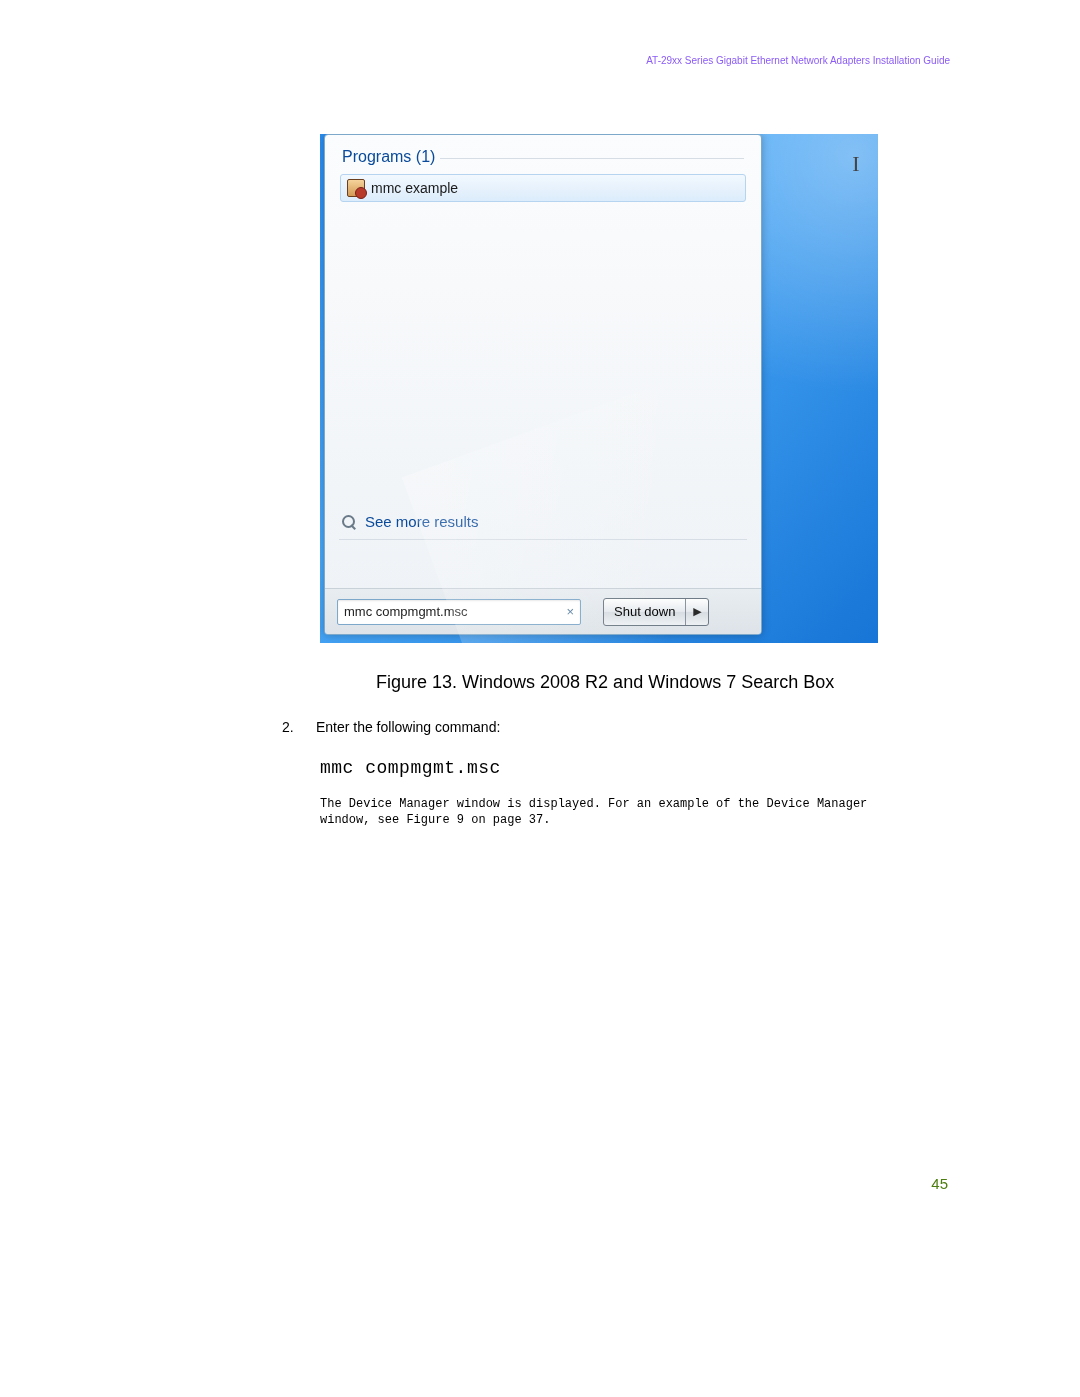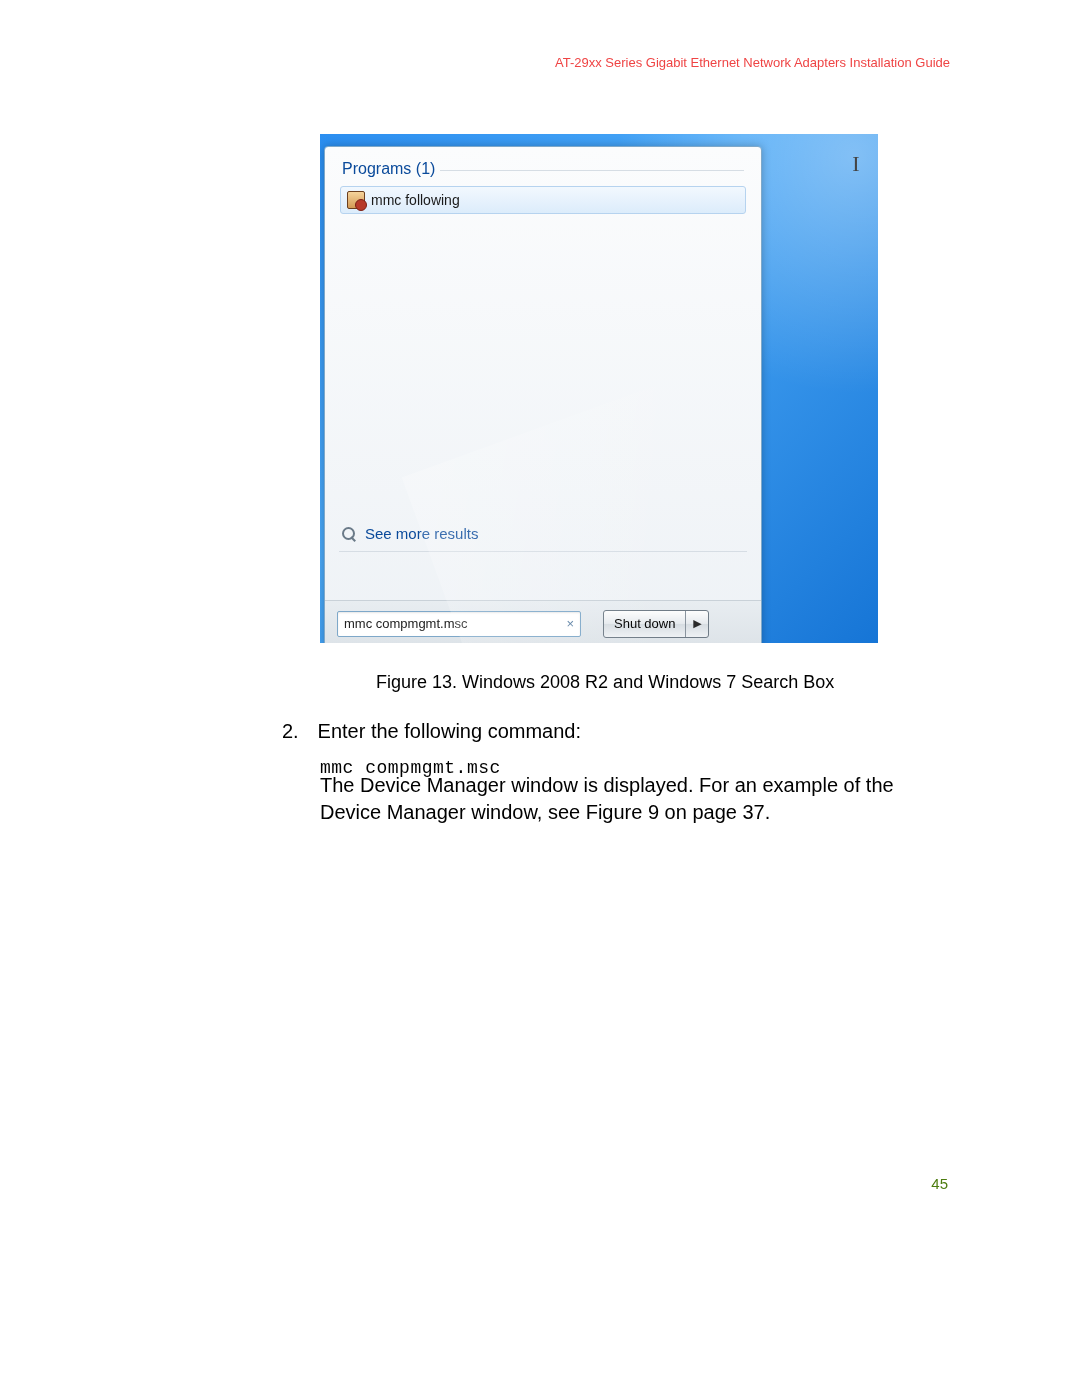--- a/index.html
+++ b/index.html
@@ -14,22 +14,22 @@
   }
   .page {
     position: relative;
     width: 1080px;
     height: 1397px;
   }
   .header-text {
     position: absolute;
     top: 55px;
     right: 130px;
-    font-size: 13px;
-    color: #ef4444;
+    font-size: 10px;
+    color: #8b5cf6;
     text-align: right;
   }
 
   
   .figure-wrap {
     position: absolute;
     top: 134px;
     left: 320px;
     width: 558px;
     height: 509px;
@@ -68,21 +68,21 @@
     color: #444;
     font-family: "Times New Roman", serif;
     font-size: 22px;
     line-height: 20px;
     text-align: center;
   }
 
   .start-panel {
     position: absolute;
     left: 4px;
-    top: 12px;
+    top: 0;
     width: 438px;
     height: 501px;
     background: linear-gradient(#fbfcfd, #eef2f6);
     border: 1px solid #7ea8c9;
     border-radius: 4px;
     box-shadow: 0 0 8px rgba(0,0,0,0.25);
     box-sizing: border-box;
     display: flex;
     flex-direction: column;
   }
@@ -256,43 +256,44 @@
     left: 376px;
     width: 482px;
     text-align: left;
     font-size: 18px;
     color: #000;
   }
   .step {
     position: absolute;
     left: 282px;
     width: 618px;
-    font-size: 20px;
+    font-size: 14px;
     line-height: 1.35;
   }
   .step-num {
     display: inline-block;
     width: 30px;
   }
   .step2 { top: 718px; }
   .cmd {
     position: absolute;
     left: 320px;
     top: 758px;
     font-family: "Courier New", monospace;
     font-size: 18px;
     letter-spacing: 0.5px;
   }
   .para {
     position: absolute;
     left: 320px;
-    top: 772px;
+    top: 796px;
     width: 580px;
-    font-size: 20px;
+    font-size: 12px;
     line-height: 1.35;
+    font-family: Liberation Mono, monospace;
   }
   .page-number {
     position: absolute;
     bottom: 205px;
     right: 132px;
     font-size: 15px;
     color: #4d7c0f;
   }
 </style>
 </head>
@@ -312,21 +313,21 @@
 
         <div class="group-frame">
           <div class="group-rule"></div>
           <div class="group-label">Programs (1)</div>
 
           <div class="result-item">
             <span class="result-icon">
               <span class="snap"></span>
               <span class="gear"></span>
             </span>
-            <span>mmc following</span>
+            <span>mmc example</span>
           </div>
         </div>
 
         <div class="see-more-row">
           <span class="mag-icon">
             <span class="ring"></span>
             <span class="handle"></span>
           </span>
           <span>See more results</span>
         </div>

